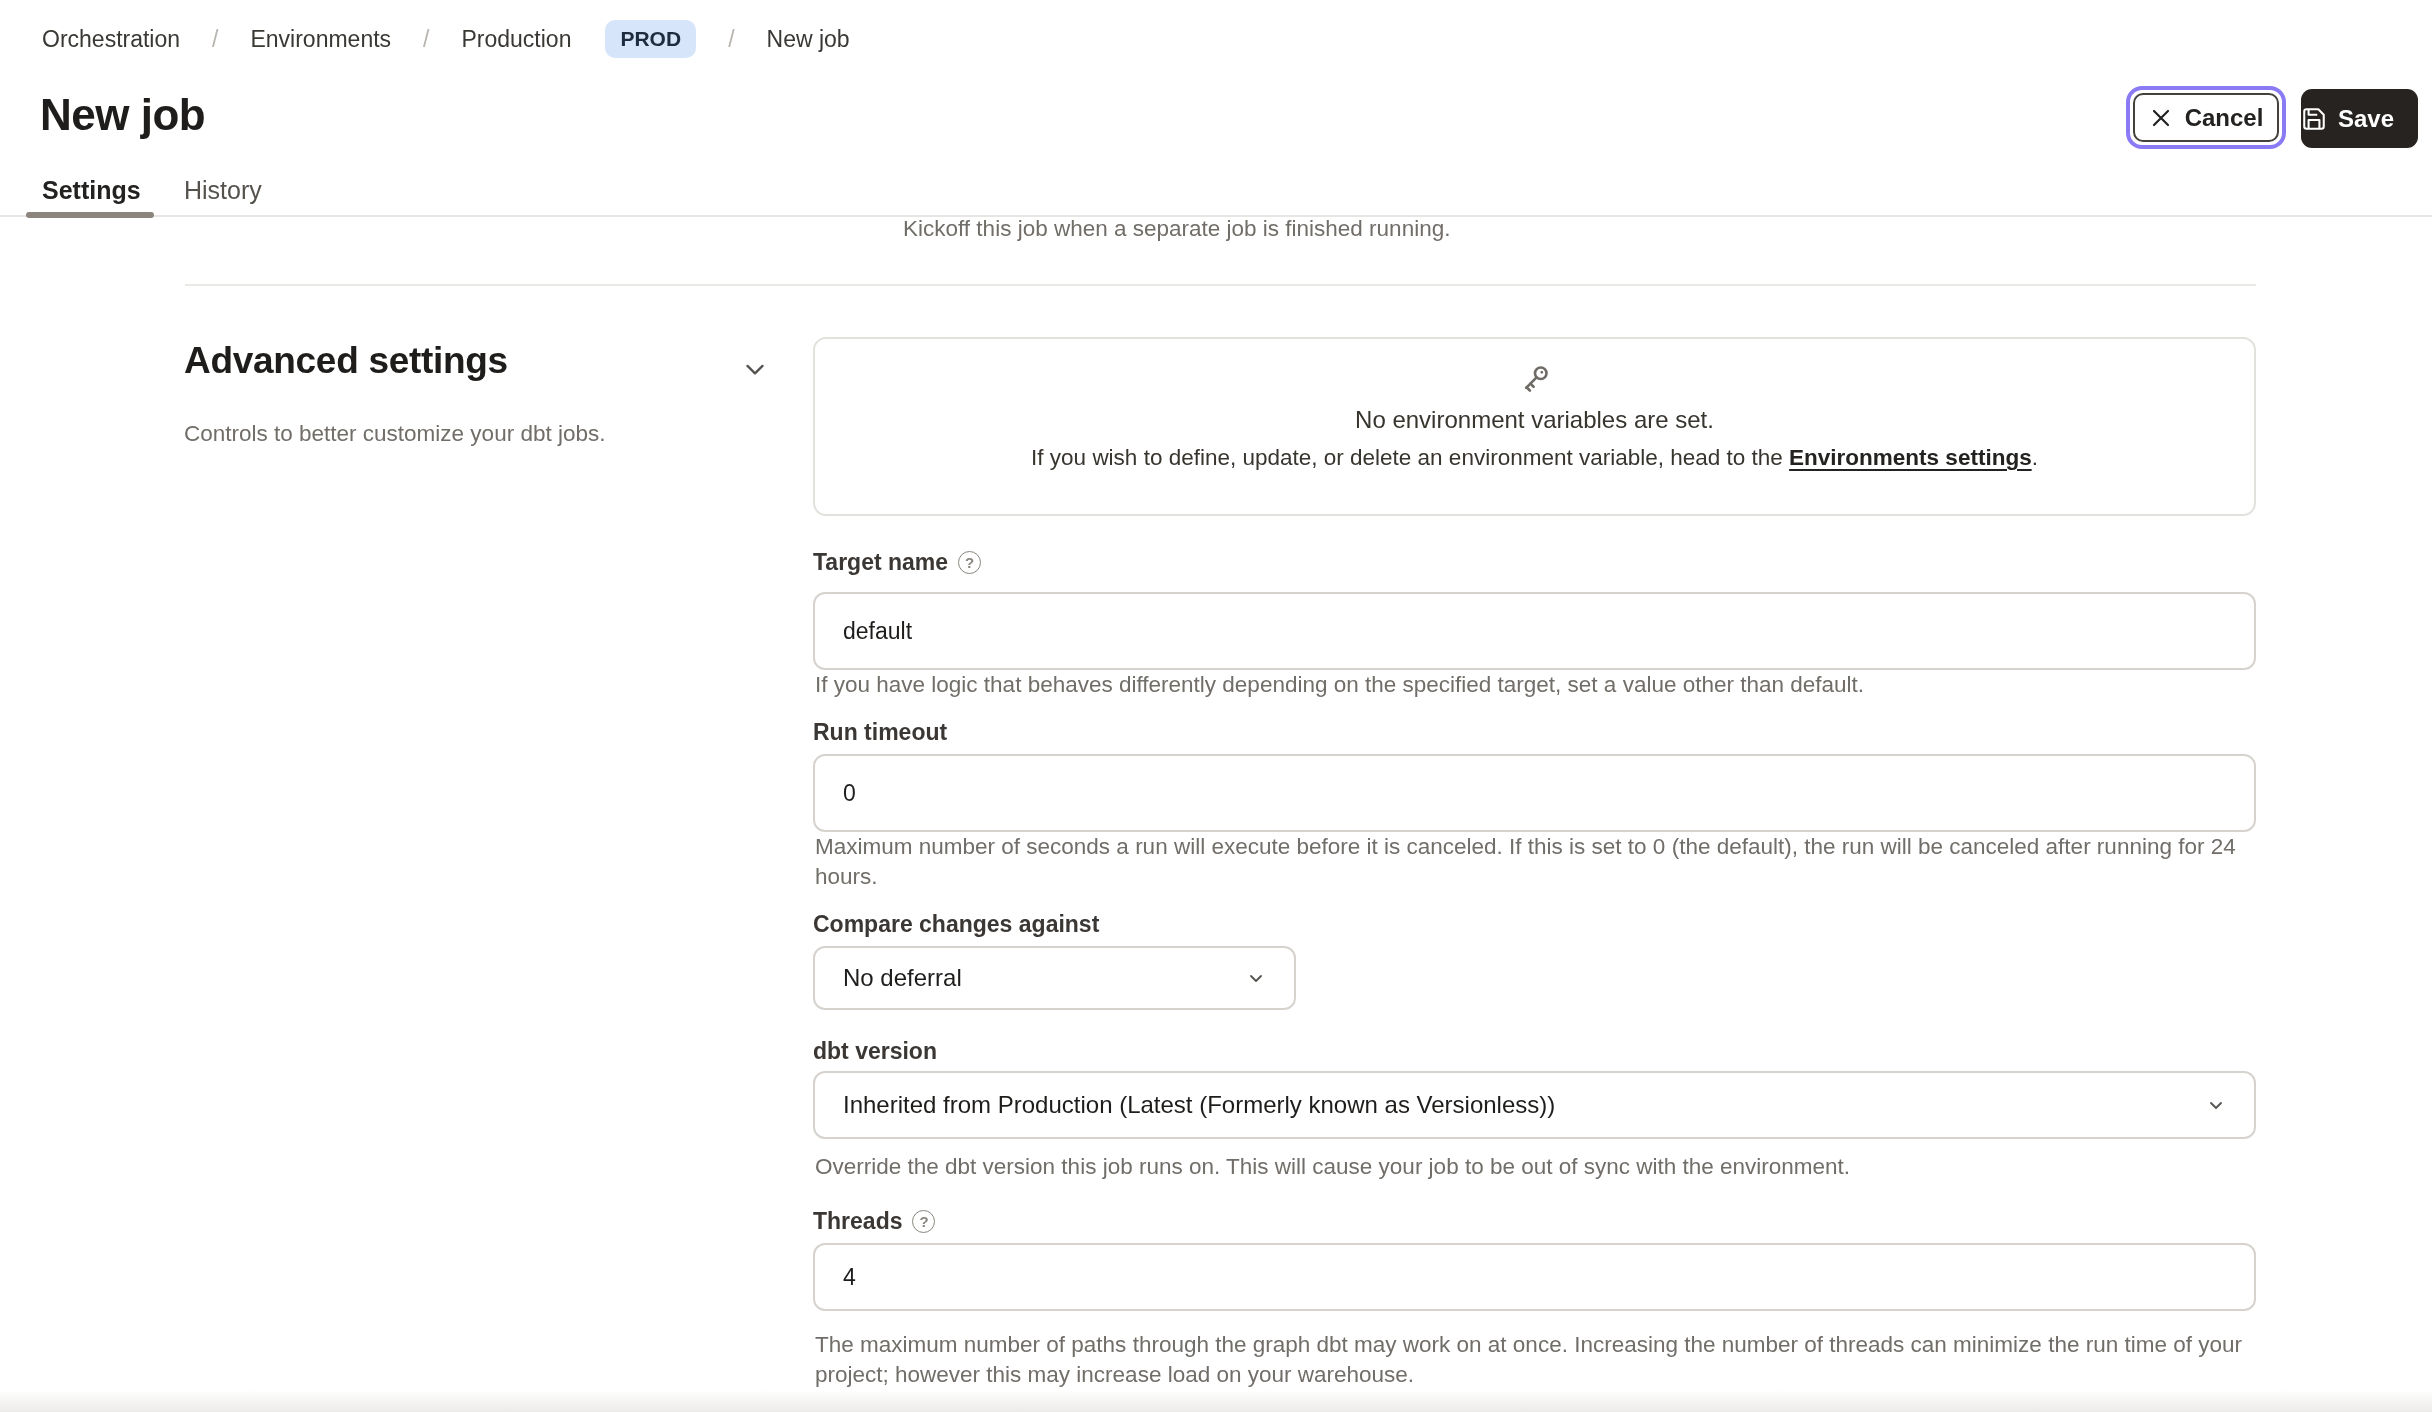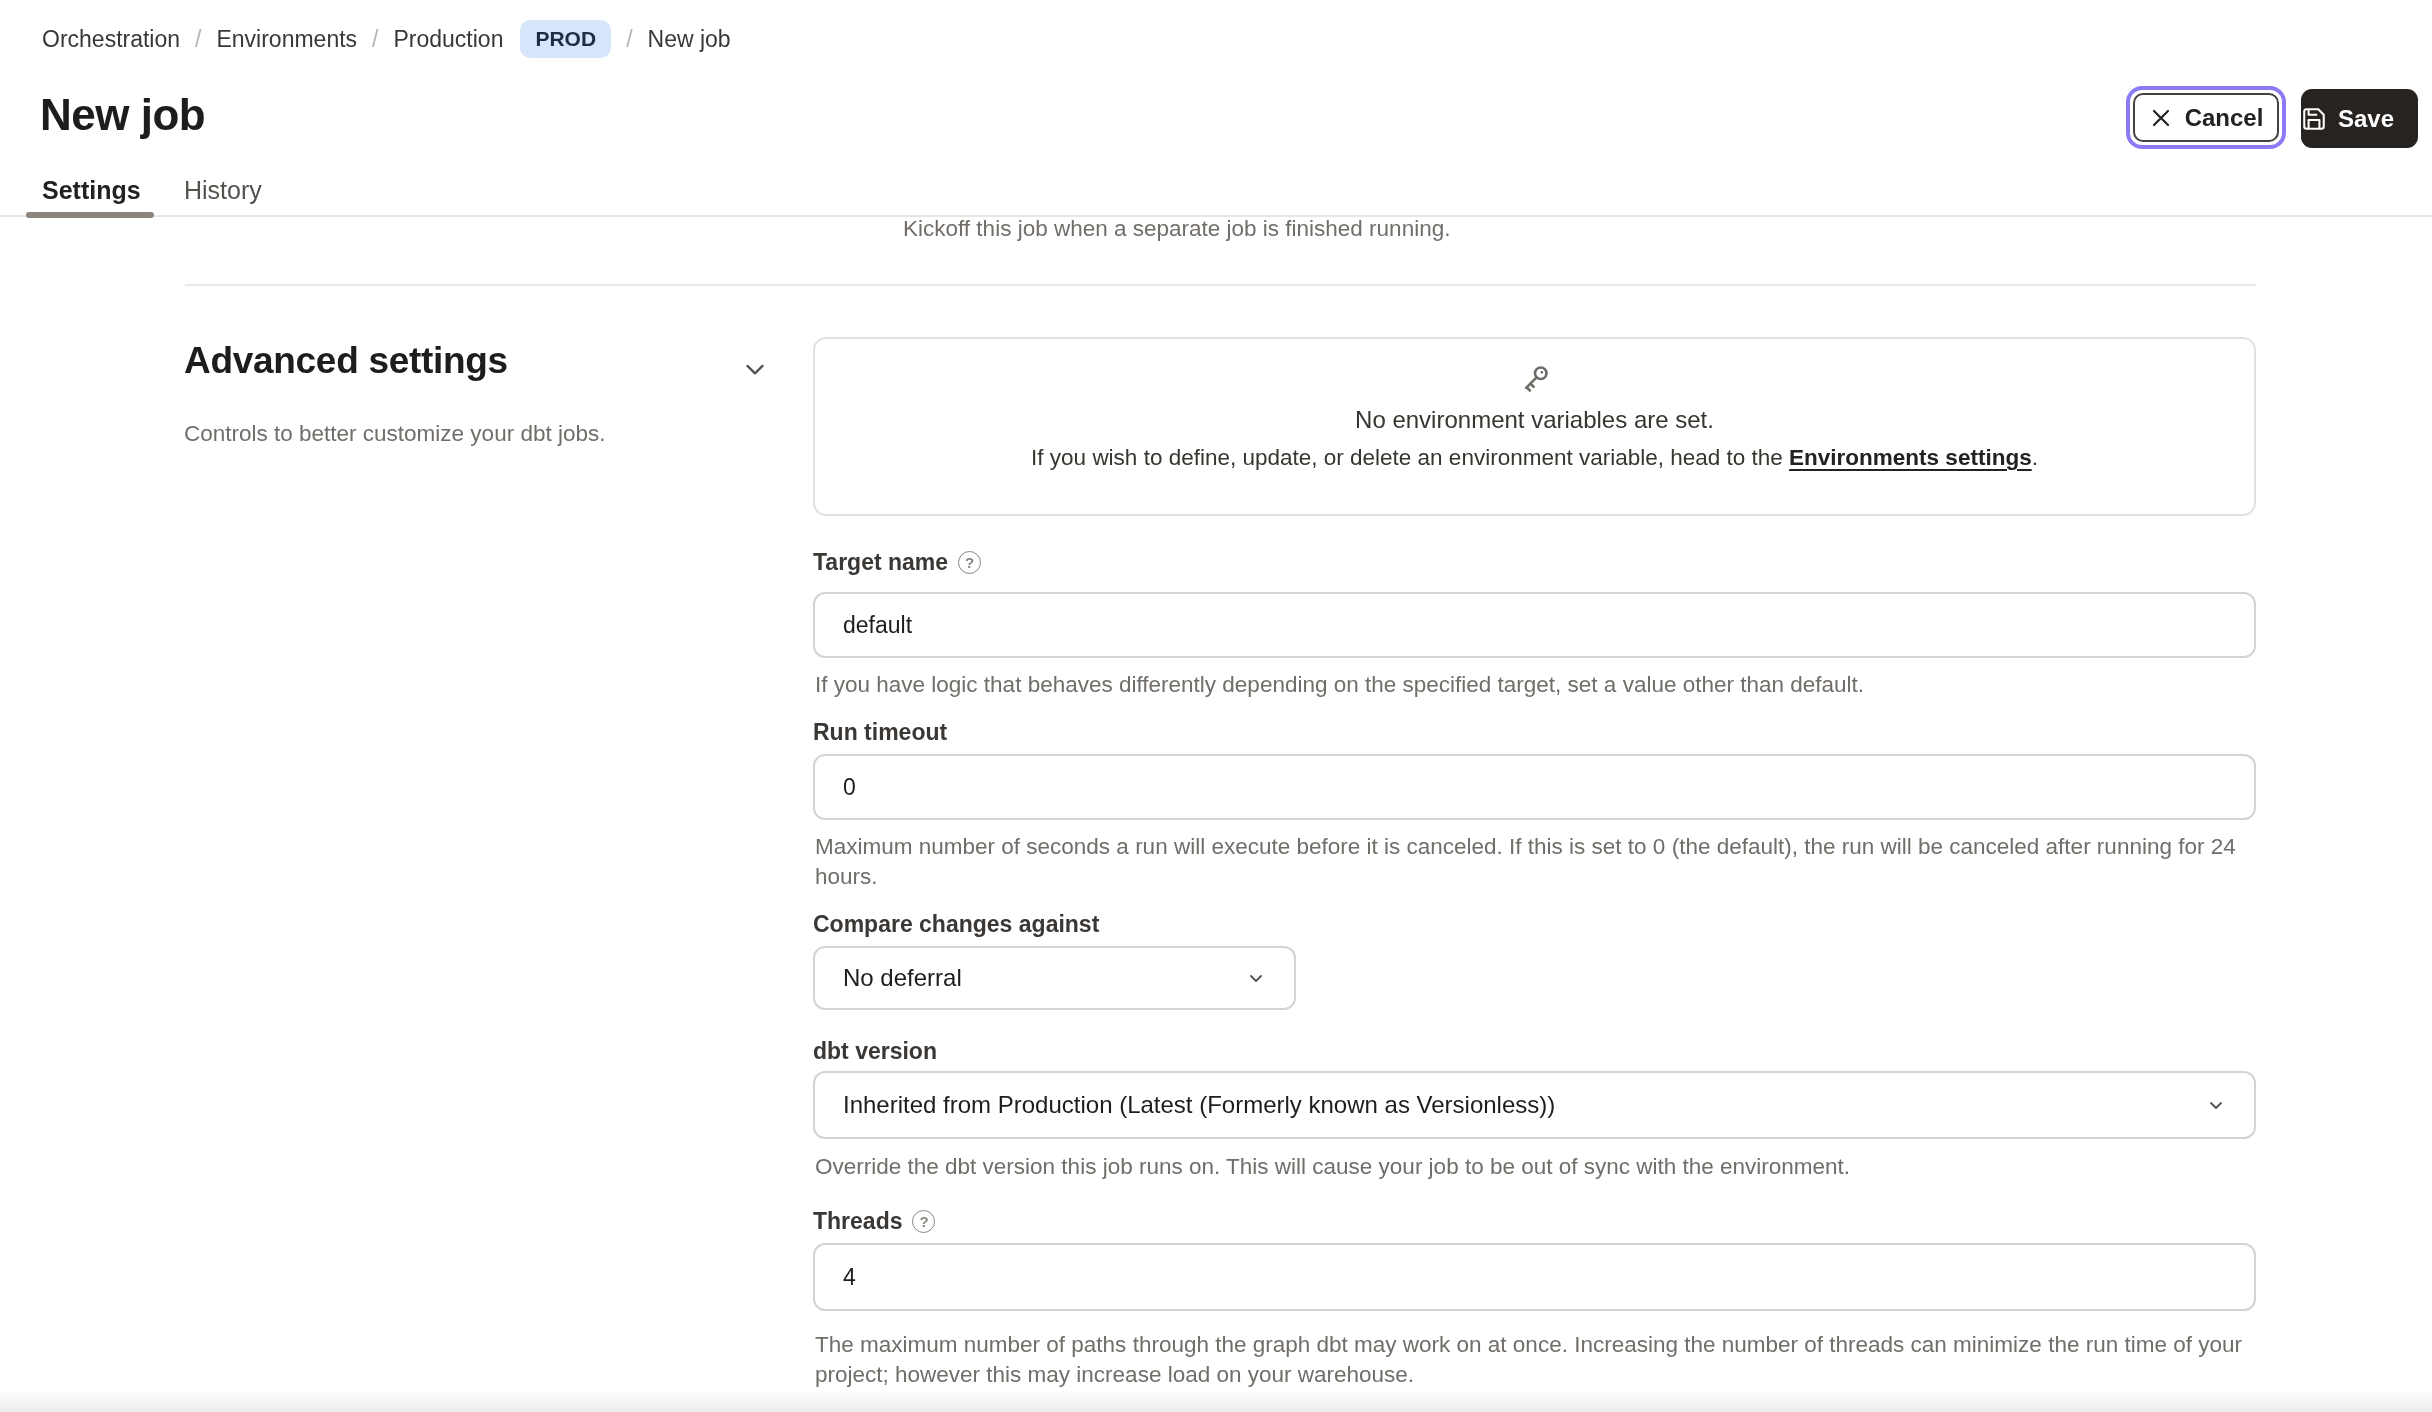--- a/index.html
+++ b/index.html
@@ -9,21 +9,21 @@
     background: #ffffff;
     color: #242220;
     position: relative;
     overflow: hidden;
   }
   #app { position: absolute; inset: 0; }
 
   
   .breadcrumb {
     position: absolute; left: 42px; top: 20px;
-    display: flex; align-items: center; gap: 15px;
+    display: flex; align-items: center; gap: 32px;
     font-size: 23px; color: #3a3834;
   }
   .crumb { cursor: pointer; }
   .crumb-sep { color: #b8b4af; }
   .crumb-badge {
     background: #d7e5fa; color: #1f2b3e;
     font-weight: 700; font-size: 21px;
     padding: 7px 15px; border-radius: 10px; margin-left: 2px;
   }
 
@@ -104,21 +104,21 @@
     font-size: 23px; font-weight: 600; color: #3a3734;
     display: flex; align-items: center; gap: 10px;
   }
   .help-icon {
     width: 23px; height: 23px; border: 1.8px solid #8a867f; border-radius: 50%;
     color: #8a867f; font-size: 15px; font-weight: 700;
     display: inline-flex; align-items: center; justify-content: center;
     cursor: pointer; flex: none;
   }
   .text-input {
-    position: absolute; left: 813px; width: 1443px; height: 66px;
+    position: absolute; left: 813px; width: 1443px; height: 78px;
     border: 2px solid #d6d3cf; border-radius: 12px; background: #ffffff;
     font-family: "Liberation Sans", sans-serif;
     font-size: 23px; color: #1f1d1b; padding: 0 28px; outline: none;
   }
   .helper {
     position: absolute; left: 815px; width: 1443px;
     font-size: 22.5px; color: #716d68; line-height: 30px;
   }
   .select-box {
     position: absolute; left: 813px;

